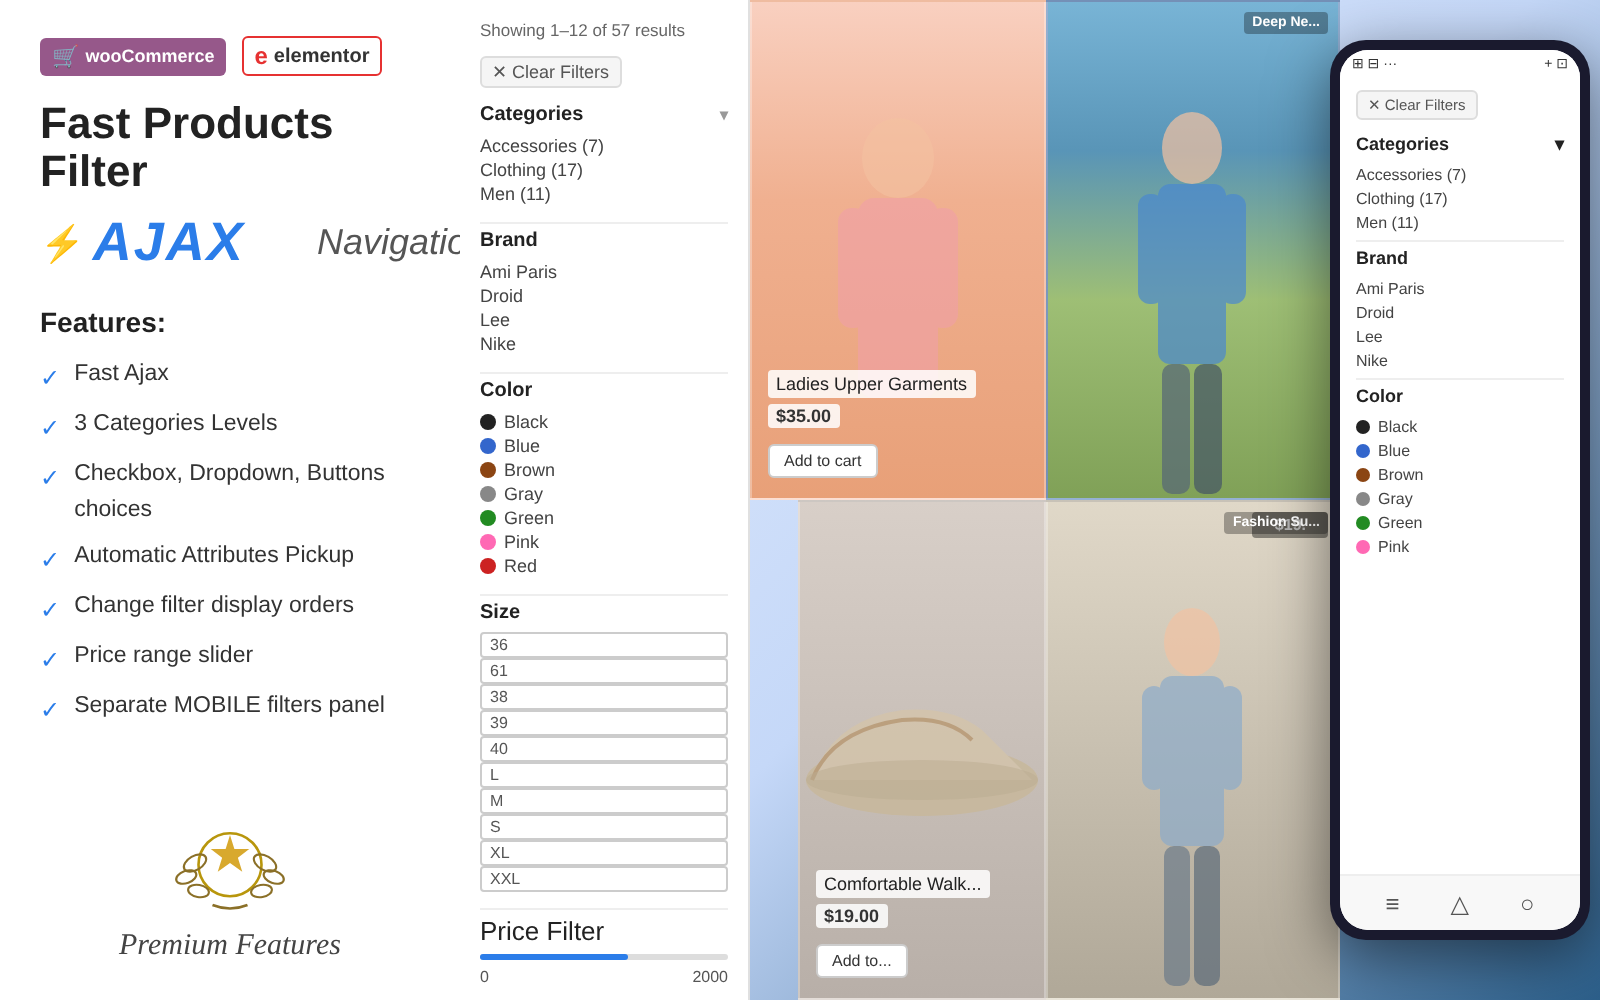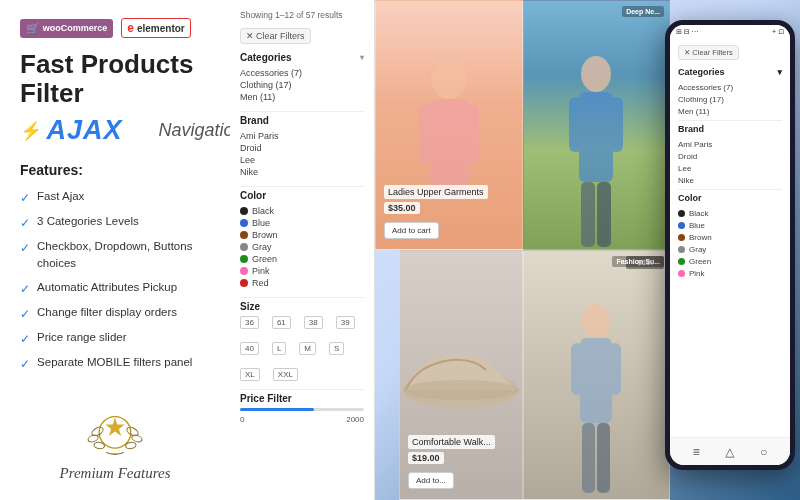--- a/index.html
+++ b/index.html
@@ -58,21 +58,21 @@
       border-radius: 3px;
     }
 
     .elementor-e {
       color: #e63131;
       font-weight: 900;
       font-size: 12px;
     }
 
     .main-title {
-      font-size: 26px;
+      font-size: 22px;
       font-weight: 900;
       color: #222;
       line-height: 1.1;
       margin-bottom: 2px;
     }
 
     .ajax-nav-row {
       display: flex;
       align-items: center;
       gap: 4px;
@@ -223,34 +223,35 @@
     .color-dot {
       width: 8px;
       height: 8px;
       border-radius: 50%;
       flex-shrink: 0;
     }
 
     .size-row {
       display: flex;
       flex-wrap: wrap;
-      gap: 13px;
+      gap: 0;
+      flex-direction: column;
     }
 
     .size-badge {
       font-size: 8px;
       color: #555;
       border: 1px solid #ccc;
       border-radius: 2px;
       padding: 1px 4px;
     }
 
     .price-filter-label {
-      font-size: 10px;
-      font-weight: 700;
+      font-size: 13px;
+      font-weight: 400;
       margin-bottom: 4px;
       color: #222;
     }
 
     .price-slider-track {
       height: 3px;
       background: #ddd;
       border-radius: 2px;
       position: relative;
       margin: 4px 0;

